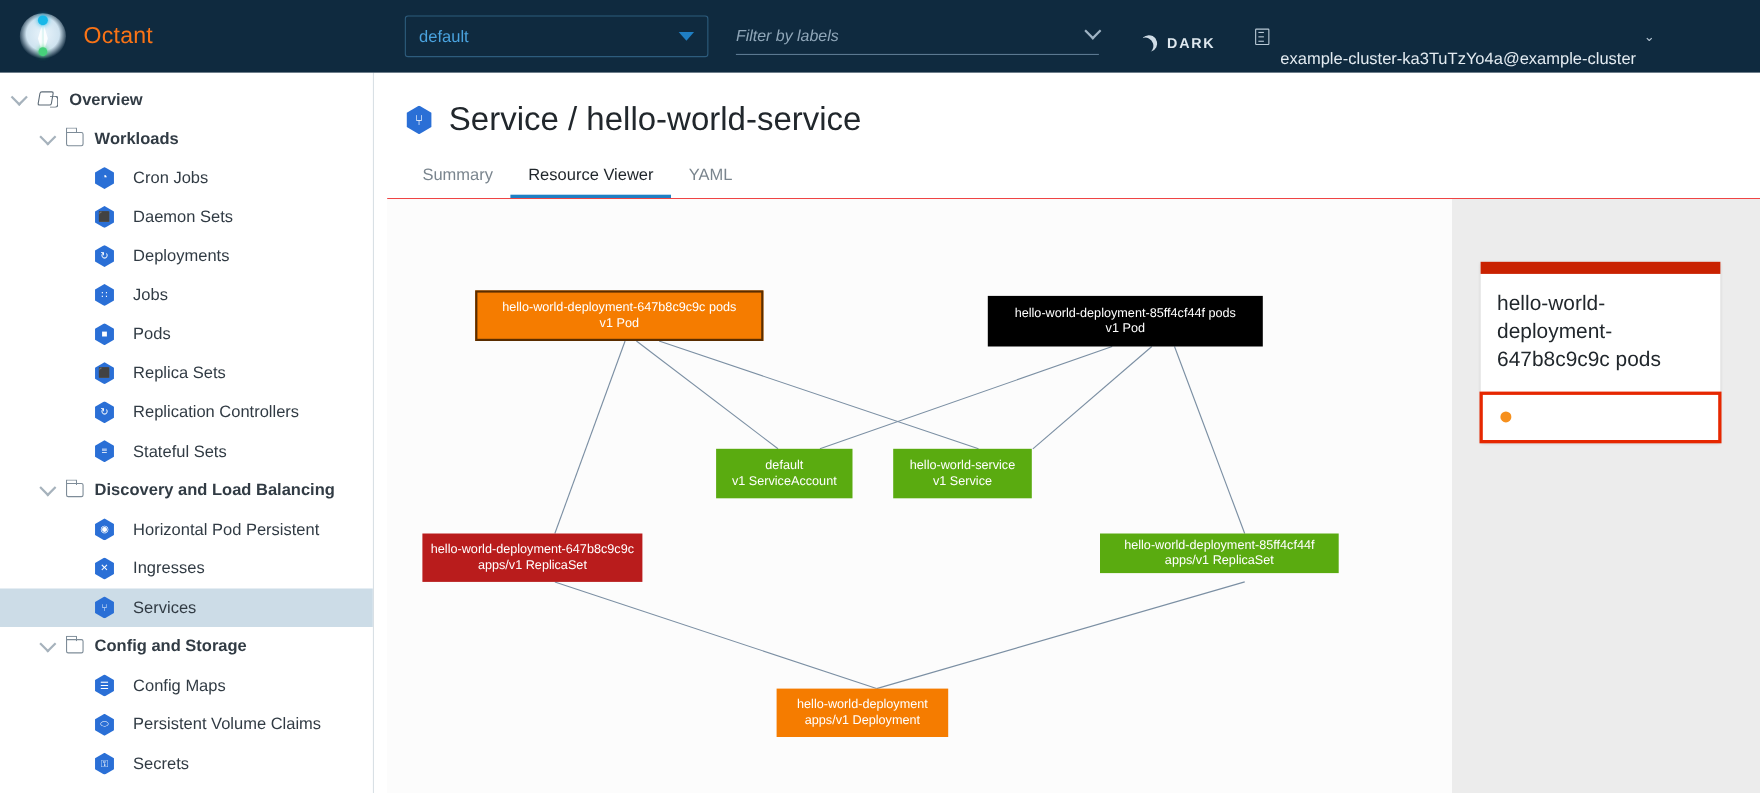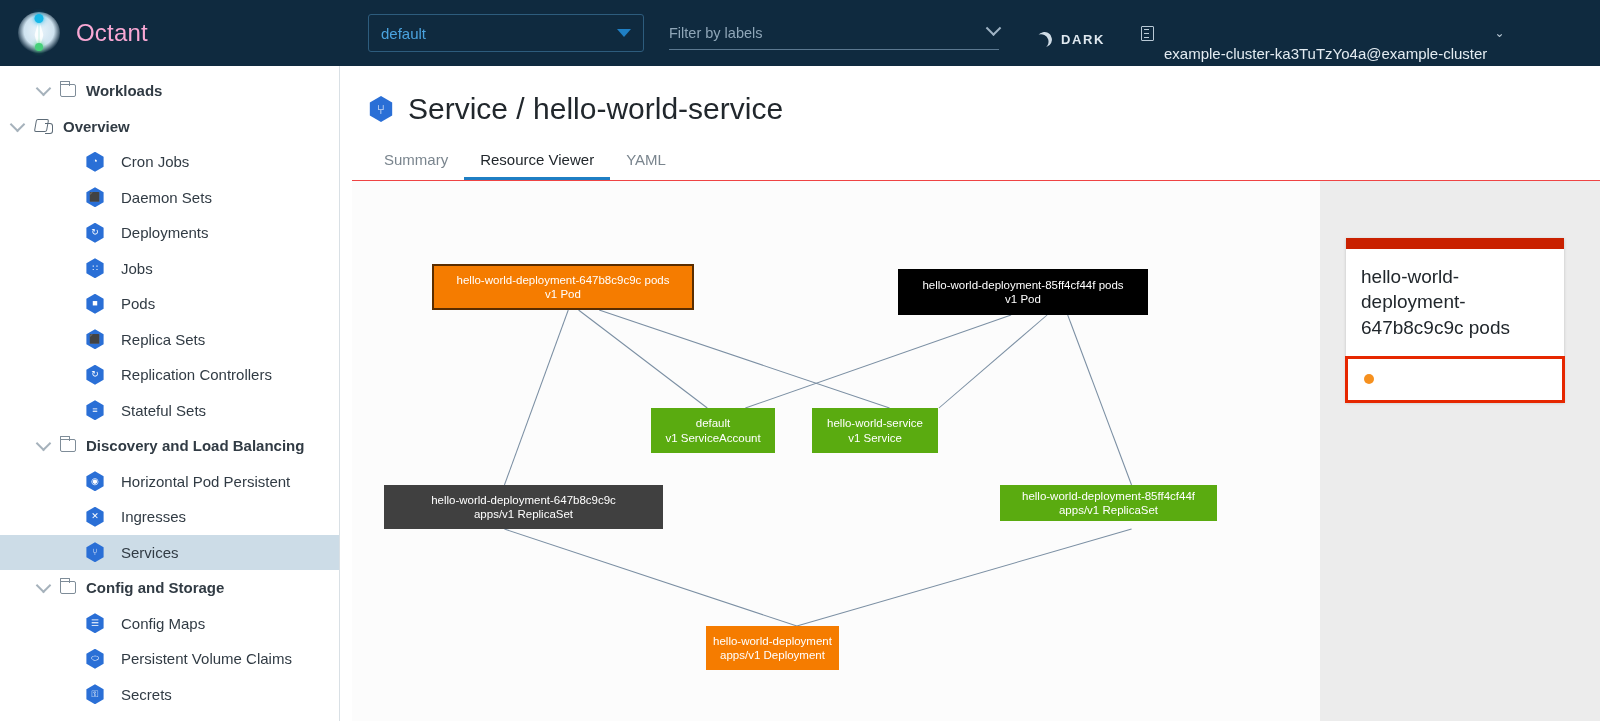--- a/index.html
+++ b/index.html
@@ -34,35 +34,35 @@
     clip-path: polygon(50% 0%, 100% 100%, 0% 100%);
   }
   .logo-dot-top {
     position: absolute; left: 50%; top: 2px; width: 9px; height: 9px; border-radius: 50%;
     background: #17b8e8; transform: translateX(-50%); box-shadow: 0 0 5px #17b8e8; z-index: 3;
   }
   .logo-dot-bot {
     position: absolute; left: 50%; bottom: 3px; width: 8px; height: 8px; border-radius: 50%;
     background: #46d07a; transform: translateX(-50%); box-shadow: 0 0 5px #46d07a; z-index: 3;
   }
-  .brand-name { color: #f9a8d4; font-size: 24px; margin-left: 16px; letter-spacing: .2px; }
+  .brand-name { color: #f97316; font-size: 21px; margin-left: 16px; letter-spacing: .2px; }
 
   .ns-select {
     width: 276px; height: 38px; margin-left: 23px; border: 1px solid #2d5c7d; border-radius: 3px;
     display: flex; align-items: center; padding: 0 12px; position: relative; background: transparent;
   }
   .ns-select .val { color: #4aa3df; font-size: 15px; }
   .ns-caret {
     margin-left: auto; width: 0; height: 0; border-left: 7px solid transparent;
     border-right: 7px solid transparent; border-top: 8px solid #1f7fc4;
   }
 
   .label-filter {
     width: 330px; height: 34px; margin-left: 25px; border-bottom: 1px solid #5b7890;
-    display: flex; align-items: center; position: relative;
+    display: flex; align-items: center; position: relative; font-style: italic;
   }
   .label-filter .ph { color: #8fa6b8; font-size: 14.5px; }
   .chev {
     margin-left: auto; width: 11px; height: 11px; border-right: 2px solid #9fb3c4;
     border-bottom: 2px solid #9fb3c4; transform: rotate(45deg) translate(-3px,-3px);
   }
 
   .dark-toggle { display: flex; align-items: flex-start; margin-left: 38px; cursor: pointer; margin-top: 12px; }
   .moon {
     width: 15px; height: 15px; border-radius: 50%;
@@ -203,33 +203,33 @@
     <div class="cluster">
       <span class="cluster-ico"></span>
       <span class="t">example-cluster-ka3TuTzYo4a@example-cluster</span>
       <span class="c2">⌄</span>
     </div>
   </div>
 
   <div class="body">
 
     <nav class="sidebar" id="sidebar">
+        <div class="nav-row ind-1">
+          <span class="caret-slot">
+            <span class="caret-d"></span>
+          </span>
+          <span class="ovw-ico"></span>
+          <span class="nav-bold">Overview</span>
+        </div>
         <div class="nav-row ind-2">
           <span class="caret-slot">
             <span class="caret-d"></span>
           </span>
           <span class="folder"></span>
           <span class="nav-bold">Workloads</span>
-        </div>
-        <div class="nav-row ind-1">
-          <span class="caret-slot">
-            <span class="caret-d"></span>
-          </span>
-          <span class="ovw-ico"></span>
-          <span class="nav-bold">Overview</span>
         </div>
         <div class="nav-row ind-3">
           <span class="k8s-slot">
             <span class="k8s">
               <span class="gi">◔</span>
             </span>
           </span>
           <span class="leaf-label">Cron Jobs</span>
         </div>
         <div class="nav-row ind-3">
@@ -385,29 +385,29 @@
               <span class="l2">v1 Pod</span>
             </div>
             <div class="node" style="left: 299px; top: 227px; width: 124px; height: 45px; background: rgb(90, 171, 16);">
               <span class="l1">default</span>
               <span class="l2">v1 ServiceAccount</span>
             </div>
             <div class="node" style="left: 460px; top: 227px; width: 126px; height: 45px; background: rgb(90, 171, 16);">
               <span class="l1">hello-world-service</span>
               <span class="l2">v1 Service</span>
             </div>
-            <div class="node" style="left: 32px; top: 304px; width: 279px; height: 44px; background: #404040;">
+            <div class="node" style="left: 32px; top: 304px; width: 200px; height: 44px; background: #b91c1c;">
               <span class="l1">hello-world-deployment-647b8c9c9c</span>
               <span class="l2">apps/v1 ReplicaSet</span>
             </div>
             <div class="node" style="left: 648px; top: 304px; width: 217px; height: 36px; background: rgb(90, 171, 16);">
               <span class="l1">hello-world-deployment-85ff4cf44f</span>
               <span class="l2">apps/v1 ReplicaSet</span>
             </div>
-            <div class="node" style="left: 354px; top: 445px; width: 133px; height: 44px; background: rgb(245, 124, 0);">
+            <div class="node" style="left: 354px; top: 445px; width: 156px; height: 44px; background: rgb(245, 124, 0);">
               <span class="l1">hello-world-deployment</span>
               <span class="l2">apps/v1 Deployment</span>
             </div>
           </div>
 
         <aside class="gside">
           <div class="detail">
             <div class="detail-bar" style="background: rgb(201, 33, 0);"></div>
             <div class="detail-title">hello-world-deployment-647b8c9c9c pods</div>
             <div class="detail-body" style="border-color: rgb(230, 39, 0);">

